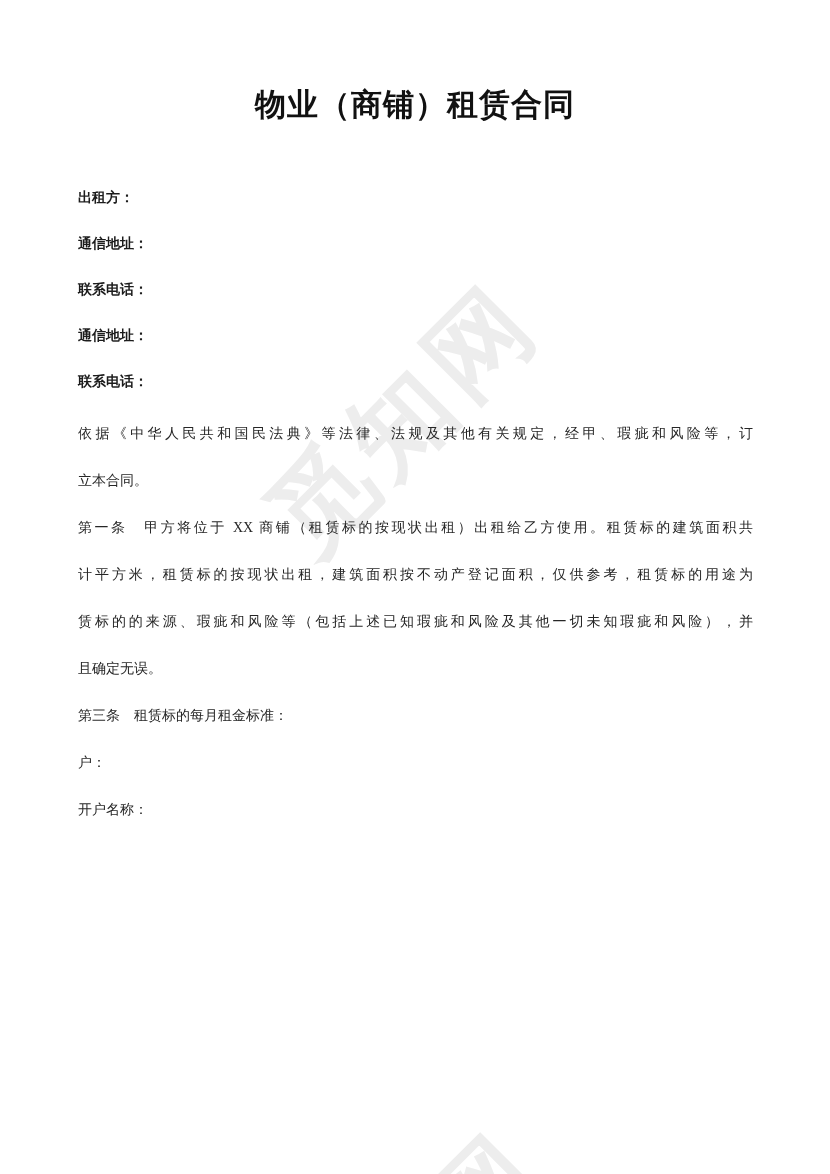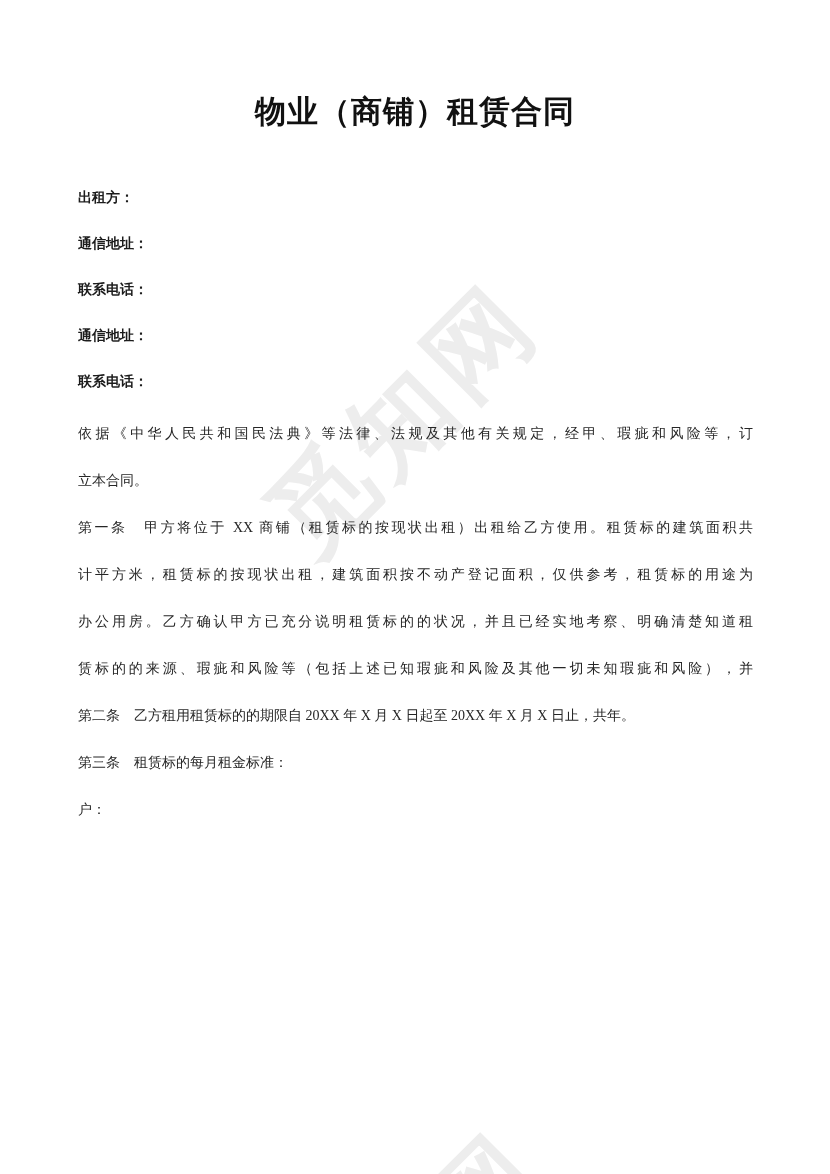--- a/index.html
+++ b/index.html
@@ -20,21 +20,21 @@
     letter-spacing:10px;
     color:#ededed;
     white-space:nowrap;
     transform:translate(-50%,-50%) rotate(-45deg);
     user-select:none;
   }
   .wm-center{left:405px;top:420px;}
   .wm-bottom{left:410px;top:1268px;}
   .title{
     position:absolute;
-    top:91px;left:0;width:100%;
+    top:84px;left:0;width:100%;
     z-index:1;
     text-align:center;
     font-size:31px;
     font-weight:700;
     letter-spacing:1px;
     color:#111111;
   }
   .content{
     position:absolute;
     left:78px;top:175px;width:675px;
@@ -72,21 +72,21 @@
     <div class="frow">通信地址：</div>
     <div class="frow">联系电话：</div>
     <div class="frow">通信地址：</div>
     <div class="frow">联系电话：</div>
 
     <div class="body-block">
       <div class="brow j">依据《中华人民共和国民法典》等法律、法规及其他有关规定，经甲、瑕疵和风险等，订</div>
       <div class="brow">立本合同。</div>
       <div class="brow j">第一条　甲方将位于 XX 商铺（租赁标的按现状出租）出租给乙方使用。租赁标的建筑面积共</div>
       <div class="brow j">计平方米，租赁标的按现状出租，建筑面积按不动产登记面积，仅供参考，租赁标的用途为</div>
-      <div class="brow j">办公用房。乙方确认甲方已充分说明租赁标的的状况，并且已经实地考察、明确清楚知道租</div>
       <div class="brow j">赁标的的来源、瑕疵和风险等（包括上述已知瑕疵和风险及其他一切未知瑕疵和风险），并</div>
-      <div class="brow">第二条　乙方租用租赁标的的期限自 20XX 年 X 月 X 日起至 20XX 年 X 月 X 日止，共年。</div>
+      <div class="brow">且确定无误。</div>
       <div class="brow">第三条　租赁标的每月租金标准：</div>
       <div class="brow">户：</div>
+      <div class="brow">开户名称：</div>
     </div>
 
   </div>
 </div>
 
 </body></html>

